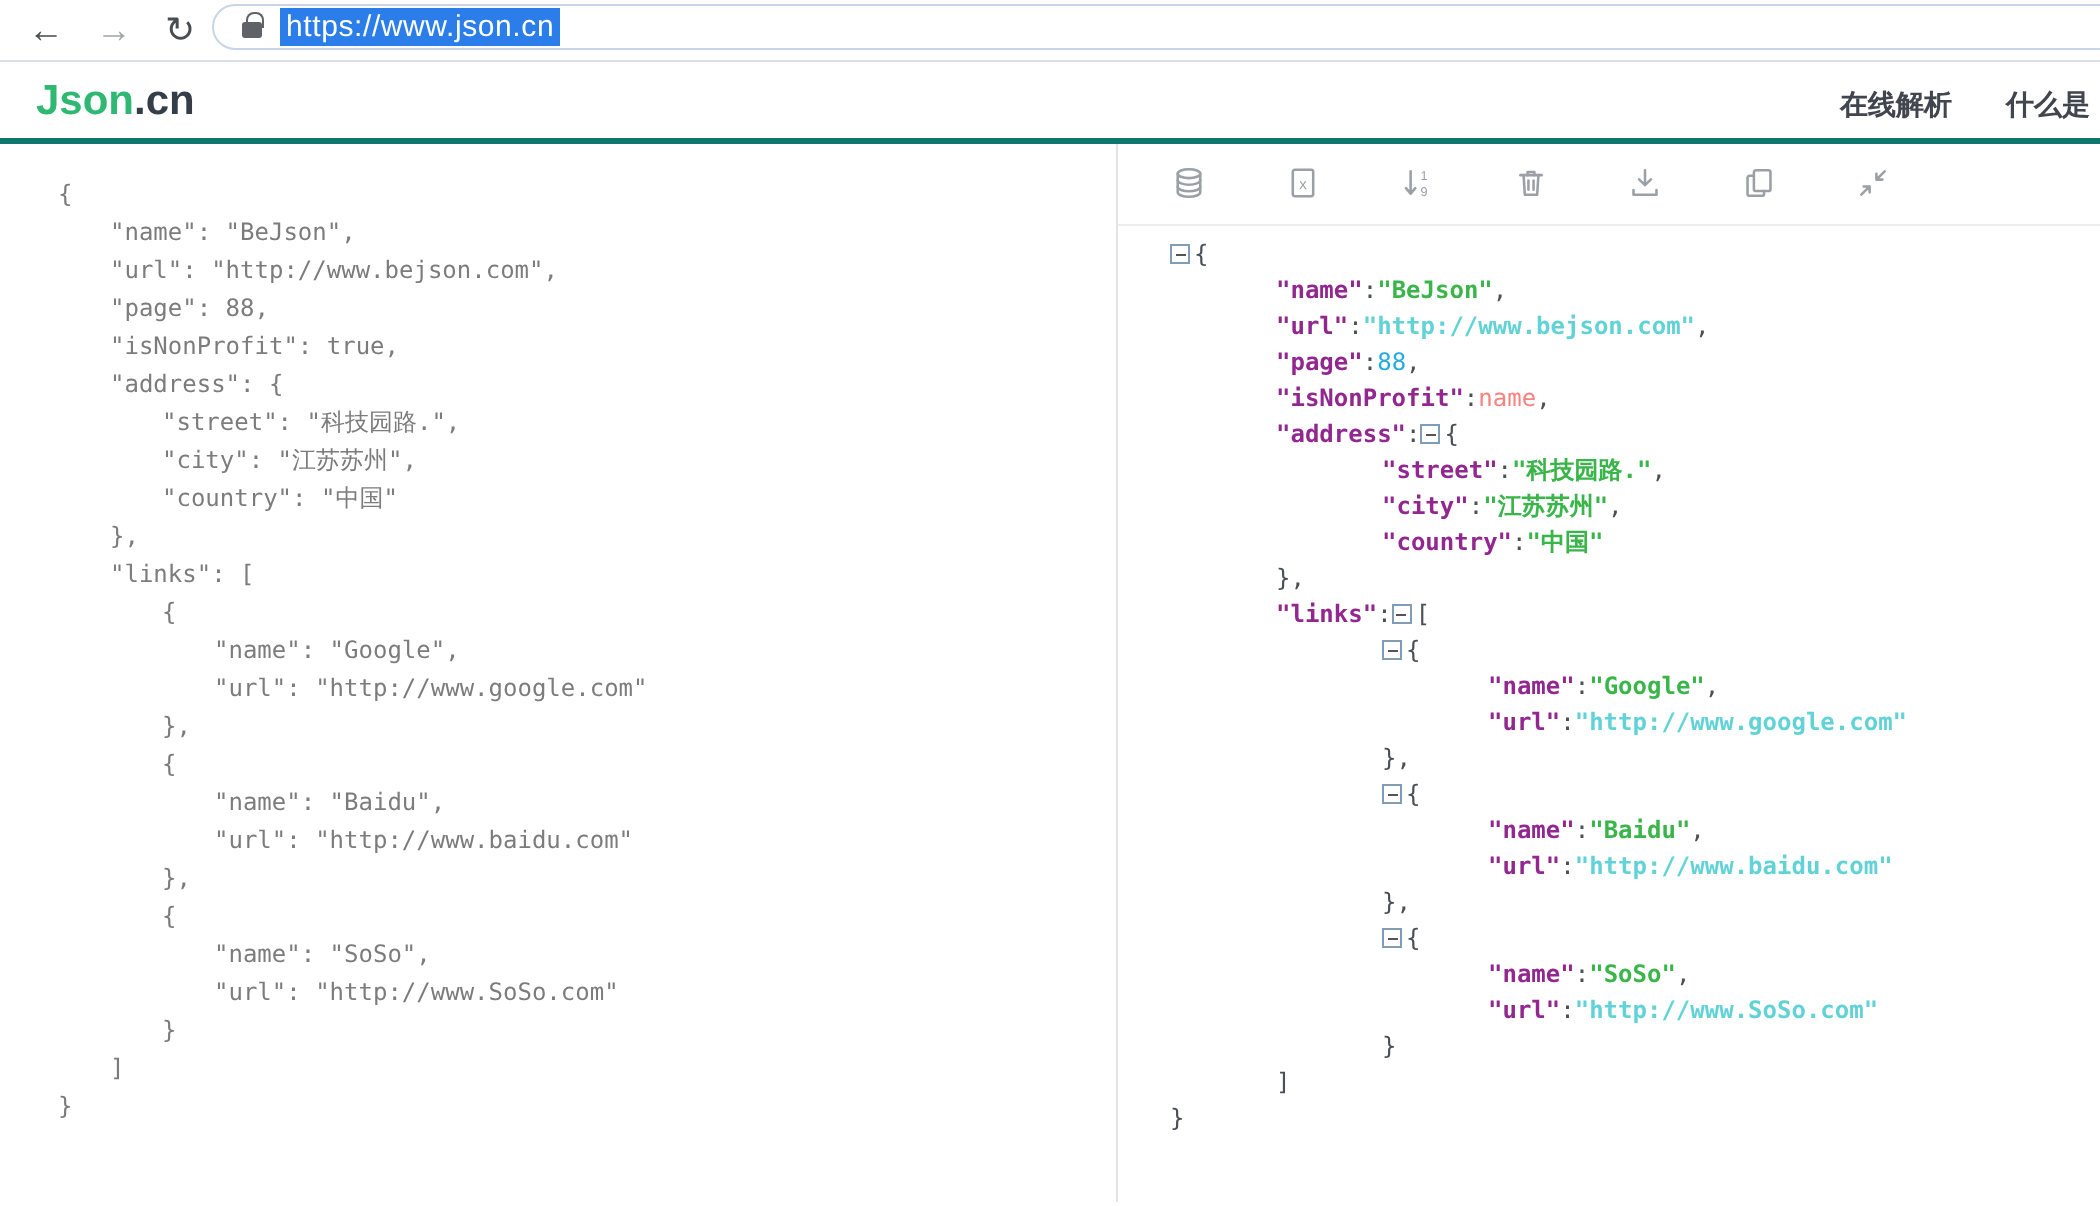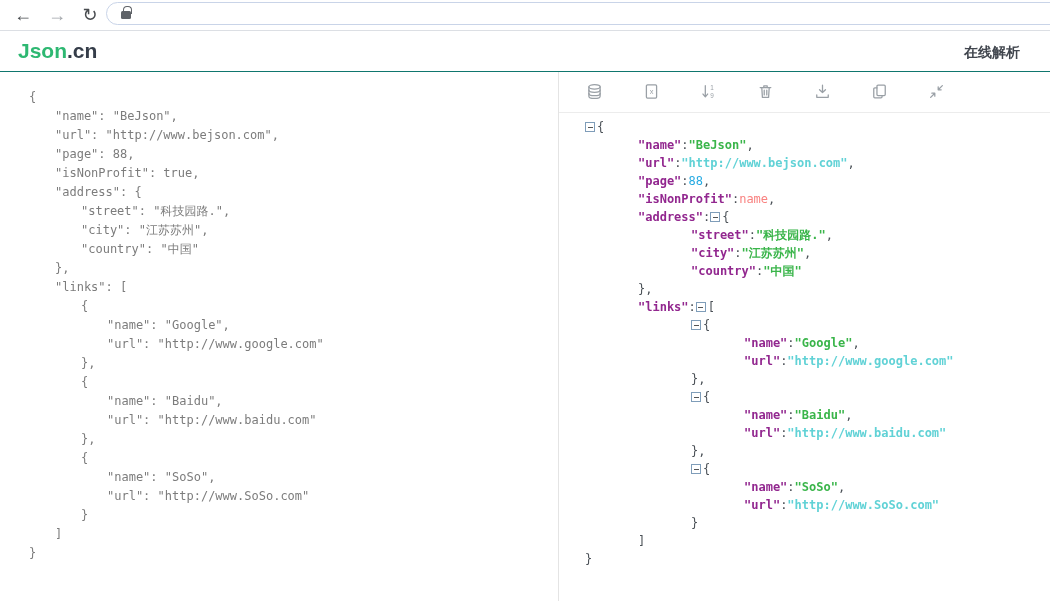--- a/index.html
+++ b/index.html
@@ -15,26 +15,26 @@
               border:1px solid #c9d4e8; border-radius:13px; background:#fff;
               display:flex; align-items:center; }
   .lock { position:relative; width:10px; height:8px; background:#5f6368; border-radius:1.5px;
           margin-left:14px; margin-top:3px; }
   .lock::before { content:""; position:absolute; left:1.5px; top:-5px; width:7px; height:7px;
                   border:1.6px solid #5f6368; border-bottom:none; border-radius:4px 4px 0 0; }
   .url-text { margin-left:9px; font-size:15px; letter-spacing:.3px; color:#fff;
               background:var(--selection-blue); padding:1px 3px; white-space:nowrap; }
 
   
-  .site-header { position:relative; height:41px; background:#fff; border-bottom:1px solid #0f766e; }
+  .site-header { position:relative; height:41px; background:#fff; border-bottom:3px solid #0f766e; }
   .logo { position:absolute; left:18px; top:8px; font-size:21px; font-weight:bold; cursor:pointer; }
   .logo .lg1 { color:var(--logo-green); }
   .logo .lg2 { color:var(--logo-dark); }
   .nav { position:absolute; left:920px; top:13px; display:flex; gap:27px; white-space:nowrap; }
-  .nav-item { font-size:14px; font-weight:bold; color:#41464e; text-decoration:none; cursor:pointer;margin-left:44px; }
+  .nav-item { font-size:14px; font-weight:bold; color:#41464e; text-decoration:none; cursor:pointer; }
 
   
   .content { display:flex; height:529px; background:#fff; }
   .left-pane { width:559px; border-right:1px solid #e4e4e4; padding-top:16px; overflow:hidden; }
   .ed-line { font-family:"DejaVu Sans Mono", monospace; font-size:12px; line-height:19px;
              color:var(--editor-text); white-space:pre; }
   .right-pane { flex:1; min-width:0; overflow:hidden; }
 
   .toolbar { height:41px; border-bottom:1px solid #ececec; display:flex; align-items:center;
              padding-left:26px; gap:39px; }
@@ -59,20 +59,21 @@
 </style>
 </head>
 <body>
 
 <div class="chrome">
   <button class="nav-btn" style="left:10px">←</button>
   <button class="nav-btn fwd" style="left:44px">→</button>
   <button class="nav-btn" style="left:77px">↻</button>
   <div class="url-pill">
     <span class="lock"></span>
+    <span class="url-text">https://www.json.cn</span>
   </div>
 </div>
 
 <div class="site-header">
   <div class="logo">
     <span class="lg1">Json</span><span class="lg2">.cn</span>
   </div>
   <nav class="nav">
       <a class="nav-item">在线解析</a>
       <a class="nav-item">什么是</a>

